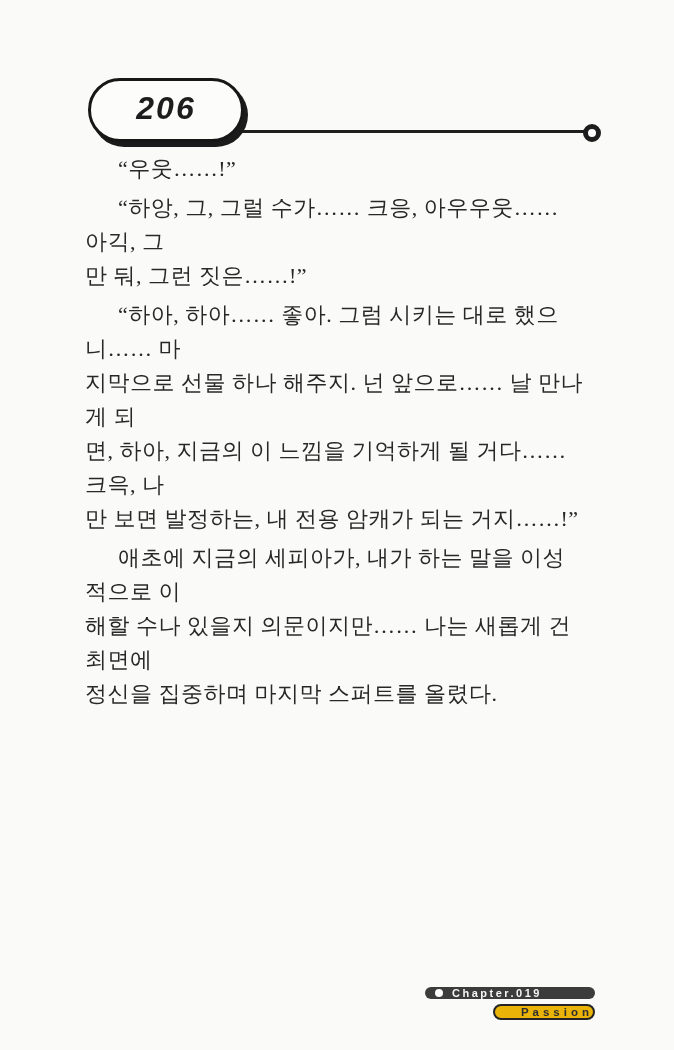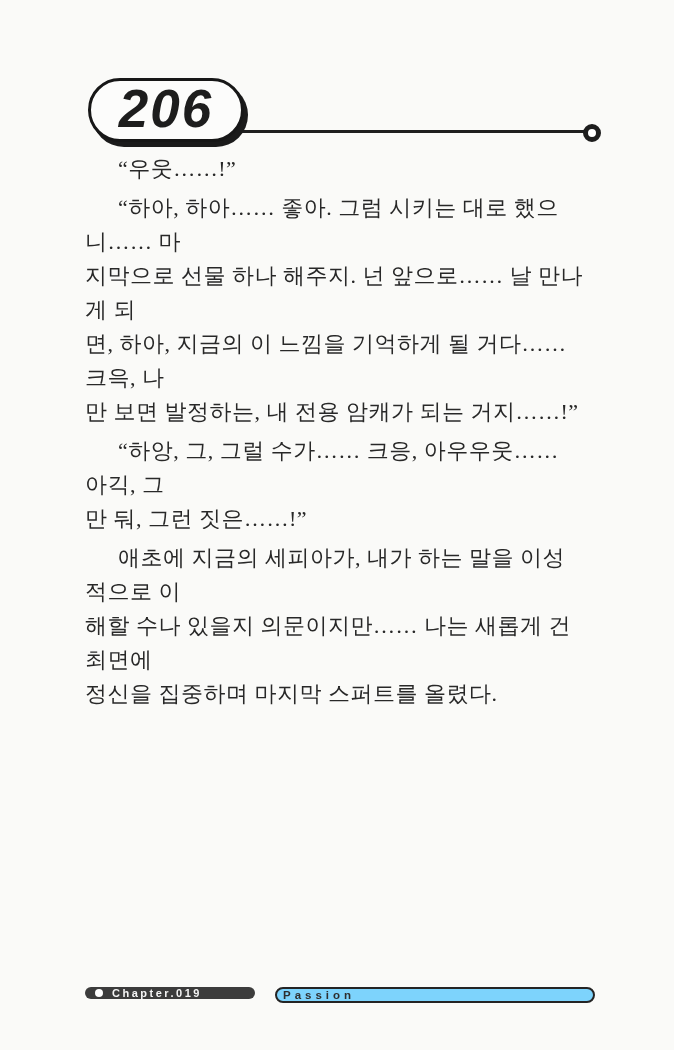--- a/index.html
+++ b/index.html
@@ -24,82 +24,83 @@
   .page-badge{
     position:absolute;left:88px;top:78px;width:150px;height:58px;
     background:#fcfcfb;border:3px solid #171717;border-radius:32px;
     box-shadow:4px 5px 0 0 #1b1b1b;
     display:flex;align-items:center;justify-content:center;
     z-index:3;
   }
   .page-number{
     font-family:"Liberation Sans","DejaVu Sans",sans-serif;
     font-weight:bold;font-style:italic;
-    font-size:53px;letter-spacing:2px;color:#1d1d1d;
+    font-size:32px;letter-spacing:2px;color:#1d1d1d;
     transform:translateY(-2px);
   }
   
   .content{
     position:absolute;left:85px;top:152px;width:512px;
   }
   .para{
     margin:5px 12px 0 0;
     font-size:22px;line-height:34px;
     letter-spacing:0.5px;
     white-space:pre-line;
     text-indent:1.5em;
   }
   .para:first-child{margin-top:0;}
   
   .footer{
     position:absolute;left:85px;top:987px;width:510px;height:22px;
-    display:flex;align-items:flex-start;gap:20px;
+    display:flex;align-items:flex-end;gap:5px;
     font-family:"Liberation Sans","DejaVu Sans",sans-serif;
+    flex-direction:column;
   }
   .chapter-pill{
     width:170px;background:#3c3c3c;border-radius:11px;
     display:flex;align-items:center;gap:9px;
     padding-left:10px;box-sizing:border-box;
     color:#f5f5f5;
   }
   .chapter-dot{
     width:8px;height:8px;border-radius:50%;background:#ffffff;flex:0 0 auto;
   }
   .chapter-label{
     font-size:11px;font-weight:bold;letter-spacing:2.5px;white-space:nowrap;
   }
   .title-pill{
-    flex:1;background:#7dd3fc;border:2px solid #242424;border-radius:12px;
+    flex:1;background:#eab308;border:2px solid #242424;border-radius:12px;
     display:flex;align-items:center;
-    padding-left:6px;box-sizing:border-box;
+    padding-left:26px;box-sizing:border-box;
     color:#2e2e2e;
   }
   .title-label{
     font-size:11.5px;font-weight:bold;letter-spacing:4px;white-space:nowrap;
   }
 </style>
 </head>
 <body>
 
 <div class="page">
 
   <div class="header-rule"></div>
   <div class="header-ring"></div>
   <div class="page-badge">
     <span class="page-number">206</span>
   </div>
 
   <div class="content">
     <p class="para">“우웃……!”</p>
+    <p class="para">“하앙, 그, 그럴 수가…… 크응, 아우우웃…… 아긱, 그
+만 둬, 그런 짓은……!”</p>
     <p class="para">“하아, 하아…… 좋아. 그럼 시키는 대로 했으니…… 마
 지막으로 선물 하나 해주지. 넌 앞으로…… 날 만나게 되
 면, 하아, 지금의 이 느낌을 기억하게 될 거다…… 크윽, 나
 만 보면 발정하는, 내 전용 암캐가 되는 거지……!”</p>
-    <p class="para">“하앙, 그, 그럴 수가…… 크응, 아우우웃…… 아긱, 그
-만 둬, 그런 짓은……!”</p>
     <p class="para">애초에 지금의 세피아가, 내가 하는 말을 이성적으로 이
 해할 수나 있을지 의문이지만…… 나는 새롭게 건 최면에
 정신을 집중하며 마지막 스퍼트를 올렸다.</p>
 
   </div>
 
   <div class="footer">
     <div class="chapter-pill">
       <span class="chapter-dot"></span>
       <span class="chapter-label">Chapter.019</span>

